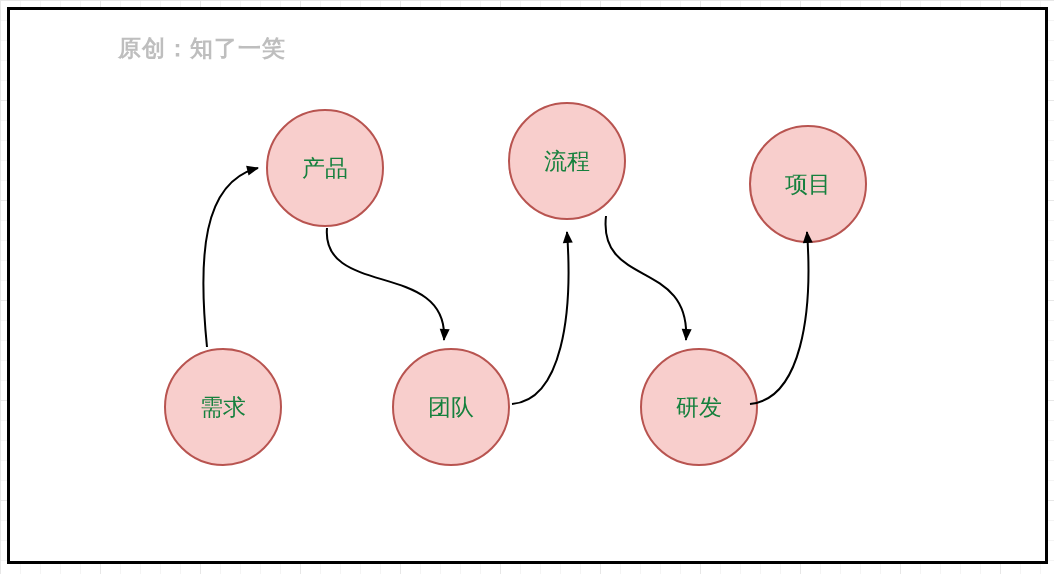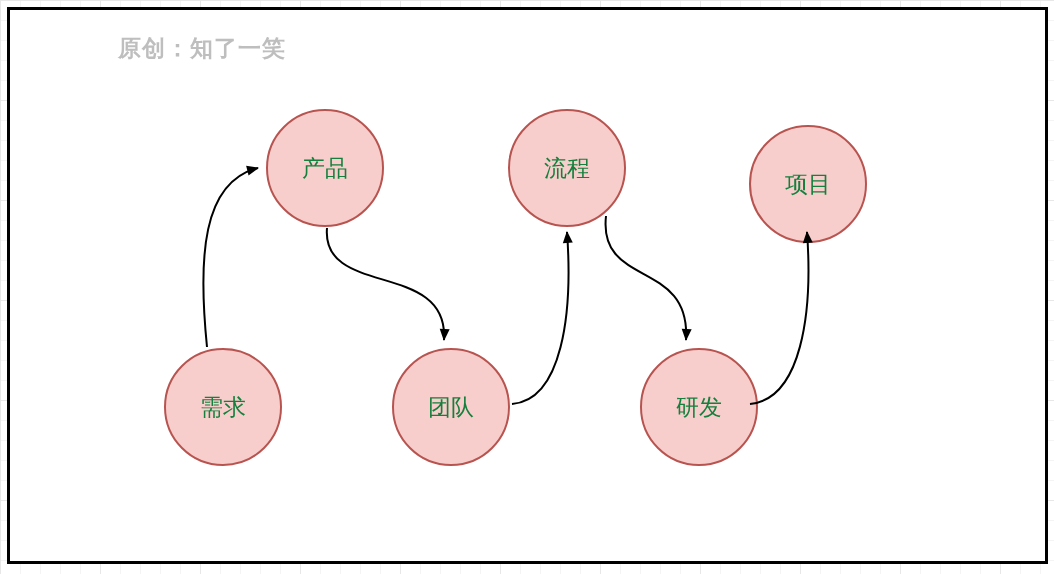--- a/index.html
+++ b/index.html
@@ -55,21 +55,21 @@
   }
   .node-label {
     font-size: 23px;
     color: #15803d;
     line-height: 1;
     white-space: nowrap;
   }
   .node-demand  { left: 164px; top: 348px; }
   .node-product { left: 266px; top: 109px; }
   .node-team    { left: 392px; top: 348px; text-align: right; }
-  .node-process { left: 508px; top: 109px; }
+  .node-process { left: 508px; top: 102px; }
   .node-rnd     { left: 640px; top: 348px; }
   .node-project { left: 749px; top: 125px; }
   .edges-layer {
     position: absolute;
     left: 0;
     top: 0;
     pointer-events: none;
   }
   .edge {
     fill: none;

